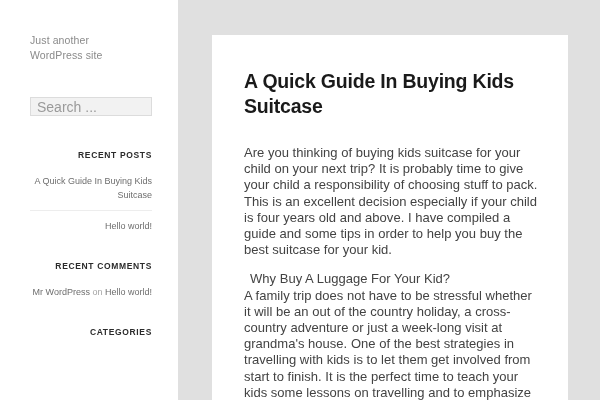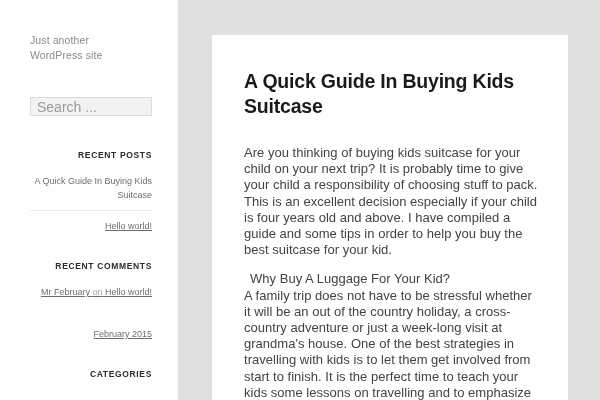--- a/index.html
+++ b/index.html
@@ -84,21 +84,20 @@
     line-height: 14px;
     color: #6e6e6e;
     padding: 0 0 8px 0;
     margin: 0 0 8px 0;
     border-bottom: 1px solid #ededed;
   }
   .widget-list li:last-child {
     border-bottom: none;
     padding-bottom: 0;
     margin-bottom: 0;
-    text-decoration: underline;
   }
   .widget-list li.noborder {
     border-bottom: none;
   }
   .wlink {
     color: #6e6e6e;
     text-decoration: none;
   }
   .muted {
     color: #a5a5a5;
@@ -170,31 +169,26 @@
         <li>
           <a class="wlink" href="#">Hello world!</a>
         </li>
       </ul>
     </section>
 
     <section class="widget">
       <h2 class="widget-title">RECENT COMMENTS</h2>
       <ul class="widget-list">
         <li class="noborder">
-          <a class="wlink" href="#">Mr February</a><span>&nbsp;</span><span class="muted">on</span><span>&nbsp;</span><a class="wlink" href="#">Hello world!</a>
+          <a class="wlink" href="#">Mr WordPress</a><span>&nbsp;</span><span class="muted">on</span><span>&nbsp;</span><a class="wlink" href="#">Hello world!</a>
         </li>
       </ul>
     </section>
 
     <section class="widget">
-      <ul class="widget-list">
-        <li class="noborder">
-          <a class="wlink" href="#">February 2015</a>
-        </li>
-      </ul>
     </section>
 
     <section class="widget">
       <h2 class="widget-title">CATEGORIES</h2>
 
     </section>
 
   </aside>
 
   <main class="content-card">

